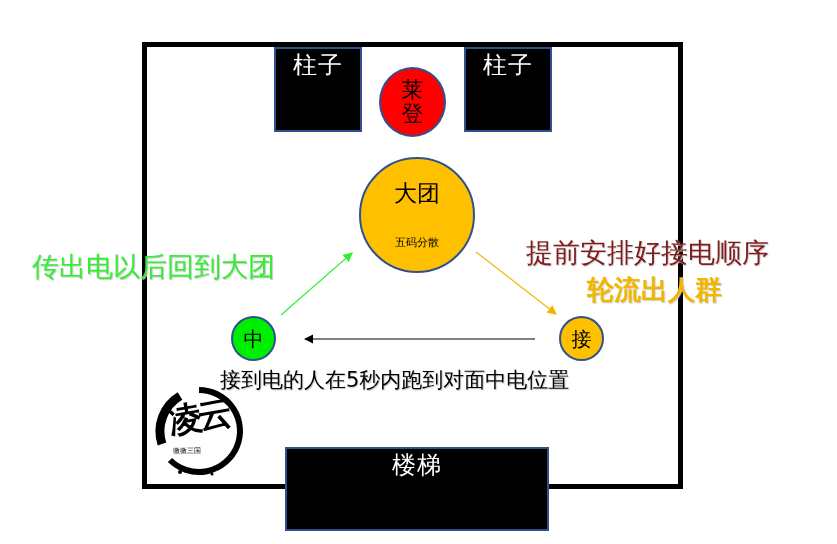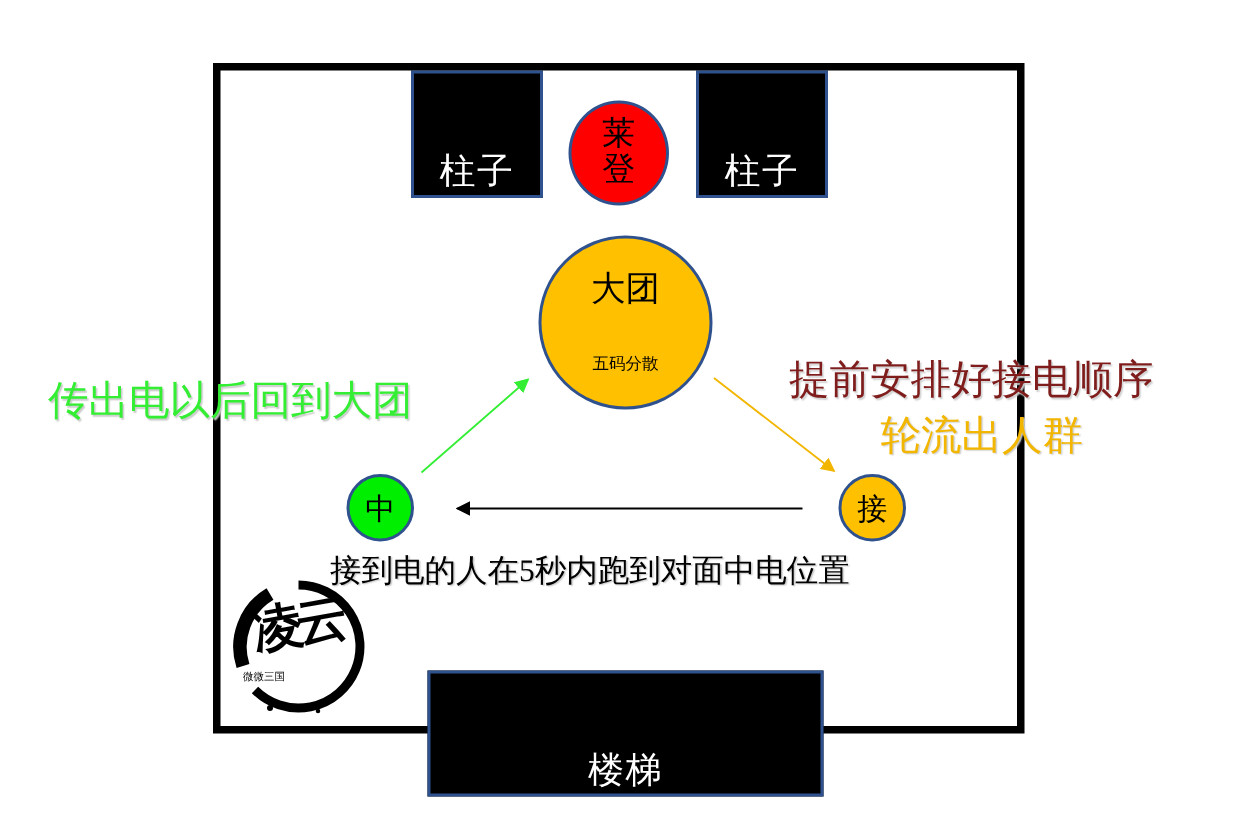--- a/index.html
+++ b/index.html
@@ -8,21 +8,21 @@
       background: #ffffff;
       font-family: "DejaVu Sans", "Liberation Sans", sans-serif;
     }
     .abs { position: absolute; box-sizing: border-box; }
     .room {
       left: 142px; top: 42px; width: 541px; height: 447px;
       border: 5px solid #000000; background: #ffffff;
     }
     .box {
       background: #000000; border: 2px solid #2f528f; color: #ffffff;
-      display: flex; align-items: flex-end; justify-content: center;
+      display: flex; align-items: flex-start; justify-content: center;
       font-size: 24px; letter-spacing: 1px;
     }
     .circle {
       border-radius: 50%; border: 2px solid #2f528f;
       display: flex; flex-direction: column; align-items: center; justify-content: center;
       color: #000000; text-align: center; line-height: 1.1;
     }
     .label { white-space: nowrap; }
     svg.arrows { position: absolute; left: 0; top: 0; }
   </style>
@@ -74,26 +74,26 @@
     </marker>
   </defs>
   <line x1="281" y1="315" x2="352" y2="253" stroke="#33ee33" stroke-width="1.2" marker-end="url(#mg)"></line>
   <line x1="476" y1="252" x2="556" y2="314" stroke="#f2b600" stroke-width="1.2" marker-end="url(#mo)"></line>
   <line x1="535" y1="339" x2="305" y2="339" stroke="#000000" stroke-width="1.2" marker-end="url(#mb)"></line>
 </svg>
 
 <div class="abs label" style="left:32px; top:249px; font-size:27px; color:#33ee33; text-shadow:1px 1px 1px #c8c8c8;">传出电以后回到大团</div>
 
 <div class="abs label" style="left:526px; top:235px; font-size:27px; color:#7f1d1d; text-shadow:1px 1px 1px #d0d0d0;">提前安排好接电顺序</div>
-<div class="abs label" style="left:587px; top:272px; font-size:27px; color:#f2b600; text-shadow:1px 1px 1px #d0d0d0;">轮流出人群</div>
+<div class="abs label" style="left:587px; top:272px; font-size:27px; color:#f2b600; text-shadow:1px 1px 1px #d0d0d0;font-weight:bold;">轮流出人群</div>
 
-<div class="abs label" style="left:220px; top:366px; font-size:21px; color:#000000; text-shadow:1px 1px 1px #c8c8c8;font-family:Liberation Serif, serif;">接到电的人在5秒内跑到对面中电位置</div>
+<div class="abs label" style="left:220px; top:366px; font-size:21px; color:#000000; text-shadow:1px 1px 1px #c8c8c8;">接到电的人在5秒内跑到对面中电位置</div>
 
 <div class="abs" style="left:150px; top:382px; width:98px; height:98px;">
   <svg width="98" height="98">
     <path d="M49,8 A41,41 0 1,1 20,78" fill="none" stroke="#000" stroke-width="6"></path>
     <path d="M12,62 A41,41 0 0,1 30,14" fill="none" stroke="#000" stroke-width="9"></path>
     <circle cx="30" cy="90" r="2" fill="#000"></circle>
     <circle cx="62" cy="92" r="1.5" fill="#000"></circle>
   </svg>
   <div class="abs" style="left:18px; top:18px; font-size:34px; font-weight:bold; color:#000; line-height:1; transform:rotate(-10deg); white-space:nowrap; letter-spacing:-4px;">凌云</div>
-  <div class="abs" style="left:12px; top:64px; font-size:7px; color:#000; white-space:nowrap;text-align:center;">微微三国</div>
+  <div class="abs" style="left:23px; top:64px; font-size:7px; color:#000; white-space:nowrap;text-align:center;">微微三国</div>
 </div>
 
 </body></html>

